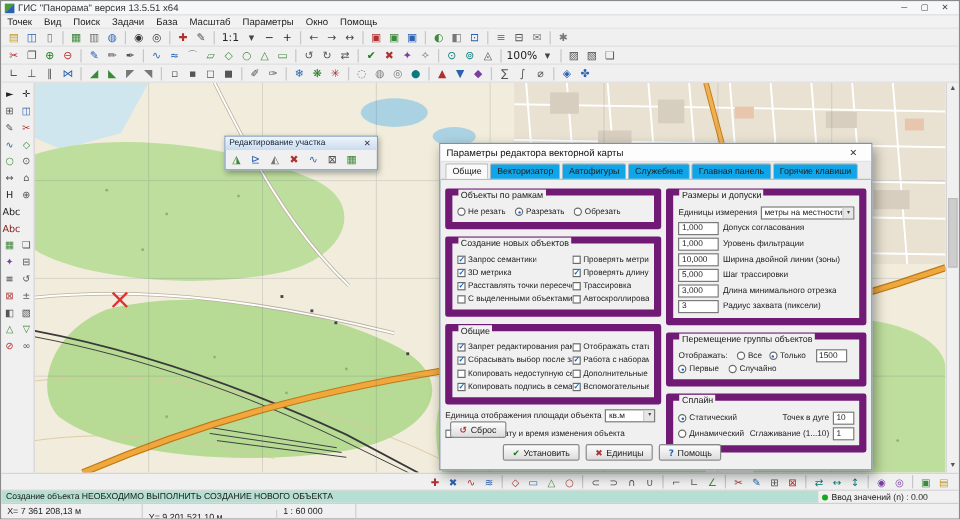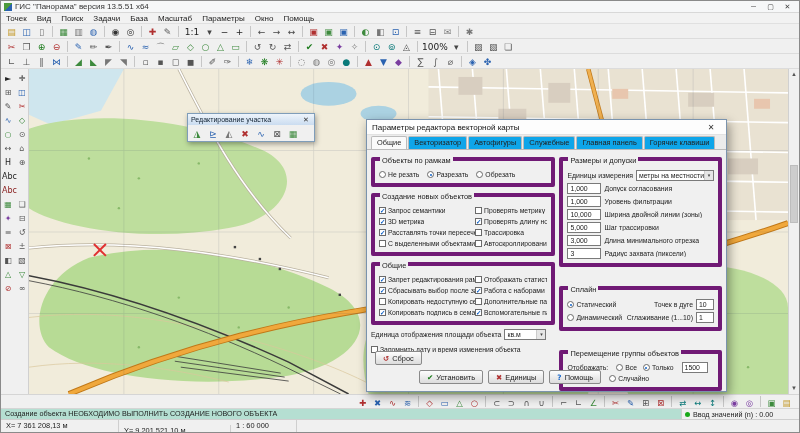--- a/index.html
+++ b/index.html
@@ -42,22 +42,22 @@
 
   
   .dialog{position:absolute;left:365px;top:118px;width:361px;height:273px;background:#f0f0f0;border:1px solid #7a93ad;box-shadow:2px 4px 10px rgba(0,0,0,.4);z-index:10;font-size:8px;}
   .dlg-title{height:15px;background:#fdfdfd;border-bottom:1px solid #e2e2e2;display:flex;align-items:center;padding:0 5px;font-size:8px;color:#111;}
   .dlg-close{margin-left:auto;width:20px;text-align:center;font-size:8px;color:#333;}
   .dlg-tabs{height:15px;display:flex;align-items:flex-end;padding:1px 4px 0;background:#ececec;border-bottom:1px solid #bbb;}
   .tab{padding:1px 5px 2px;font-size:7.4px;border:1px solid #bbb;border-bottom:none;margin-right:1px;background:#0ea5e9;border-radius:2px 2px 0 0;white-space:nowrap;}
   .tab.active{background:#fafafa;}
   .dlg-body{display:flex;padding:4px 4px 0;gap:4px;}
   .col-left{width:199px;display:flex;flex-direction:column;gap:3px;}
-  .col-right{flex:1;display:flex;flex-direction:column;gap:16px;}
-  .grp{border:4px solid #701a75;border-radius:2px;padding:8px 4px 3px;position:relative;margin-top:3px;background:#f0f0f0;}
+  .col-right{flex:1;display:flex;flex-direction:column;gap:3px;}
+  .grp{border:6px solid #701a75;border-radius:2px;padding:8px 4px 3px;position:relative;margin-top:3px;background:#f0f0f0;}
   .grp-label{position:absolute;top:-5px;left:5px;background:#f0f0f0;padding:0 2px;font-size:7.4px;color:#1a1a1a;white-space:nowrap;}
   .rad-row{display:flex;align-items:center;gap:8px;height:11px;}
   .rad-inline{display:flex;align-items:center;gap:6px;}
   .chk-grid{display:grid;grid-template-columns:96px 1fr;grid-auto-flow:column;grid-template-rows:repeat(4,11px);}
   .chk{display:inline-flex;align-items:center;gap:2px;font-size:6.8px;white-space:nowrap;overflow:hidden;height:11px;}
   .chk .lbl{overflow:hidden;text-overflow:clip;}
   .box{width:7px;height:7px;border:1px solid #6a6a6a;background:#fff;flex:none;font-size:6.5px;line-height:6px;text-align:center;color:#1464c8;font-weight:bold;}
   .rb{width:7px;height:7px;border:1px solid #6a6a6a;border-radius:50%;background:#fff;flex:none;position:relative;}
   .rb.sel::after{content:"";position:absolute;left:1.5px;top:1.5px;right:1.5px;bottom:1.5px;background:#1464c8;border-radius:50%;}
   .combo{display:inline-flex;align-items:center;border:1px solid #7a7a7a;background:#fff;height:11px;font-size:6.9px;padding-left:2px;overflow:hidden;white-space:nowrap;}
@@ -563,41 +563,20 @@
                 <span class="field">3,000</span>
                 <span class="lbl">Длина минимального отрезка</span>
               </div>
               <div class="szrow">
                 <span class="field">3</span>
                 <span class="lbl">Радиус захвата (пиксели)</span>
               </div>
             </div>
         </div>
         <div class="grp">
-          <span class="grp-label">Сплайн</span>
-          <div>
-              <div class="sprow">
-                <label class="chk">
-                  <span class="rb sel"></span>
-                  <span class="lbl">Статический</span>
-                </label>
-                <span class="sp-fl">Точек в дуге</span>
-                <span class="field sp-f">10</span>
-              </div>
-              <div class="sprow">
-                <label class="chk">
-                  <span class="rb"></span>
-                  <span class="lbl">Динамический</span>
-                </label>
-                <span class="sp-fl">Сглаживание (1...10)</span>
-                <span class="field sp-f">1</span>
-              </div>
-            </div>
-        </div>
-        <div class="grp">
           <span class="grp-label">Перемещение группы объектов</span>
           <div class="rad-row">
             <span class="lbl" style="font-size:6.9px">Отображать:</span>
             <span class="rad-inline">
                 <label class="chk">
                   <span class="rb"></span>
                   <span class="lbl">Все</span>
                 </label>
                 <label class="chk">
                   <span class="rb sel"></span>
@@ -610,20 +589,41 @@
               <label class="chk">
                 <span class="rb sel"></span>
                 <span class="lbl">Первые</span>
               </label>
               <label class="chk">
                 <span class="rb"></span>
                 <span class="lbl">Случайно</span>
               </label>
             </div>
         </div>
+        <div class="grp">
+          <span class="grp-label">Сплайн</span>
+          <div>
+              <div class="sprow">
+                <label class="chk">
+                  <span class="rb sel"></span>
+                  <span class="lbl">Статический</span>
+                </label>
+                <span class="sp-fl">Точек в дуге</span>
+                <span class="field sp-f">10</span>
+              </div>
+              <div class="sprow">
+                <label class="chk">
+                  <span class="rb"></span>
+                  <span class="lbl">Динамический</span>
+                </label>
+                <span class="sp-fl">Сглаживание (1...10)</span>
+                <span class="field sp-f">1</span>
+              </div>
+            </div>
+        </div>
       </div>
     </div>
     <div class="reset-row">
       <span class="btn">
         <span class="bicon ic-red">↺</span>
         <span>Сброс</span>
       </span>
     </div>
     <div class="dlg-buttons">
       <span class="btn">

